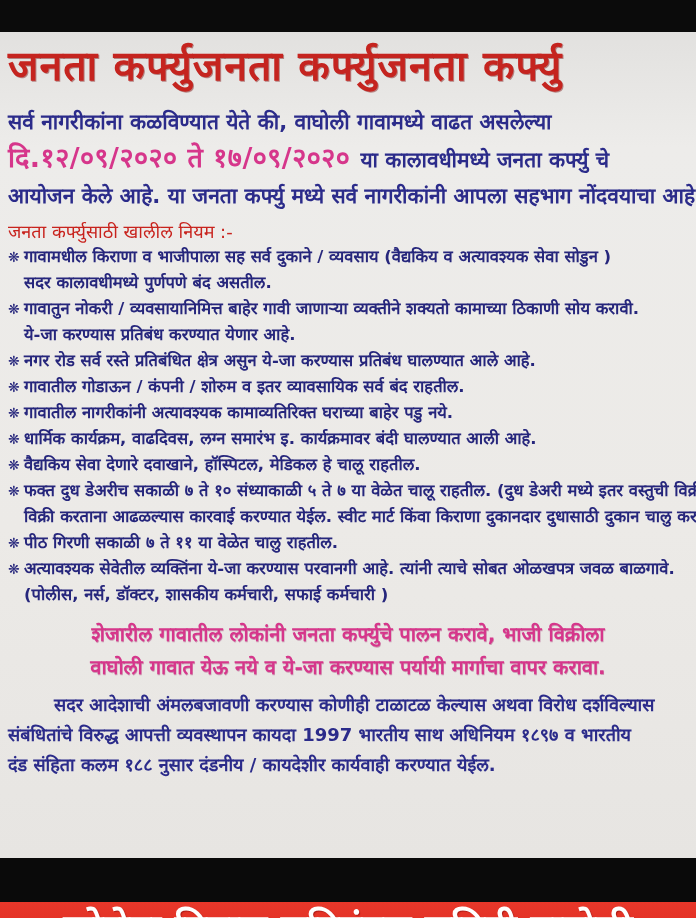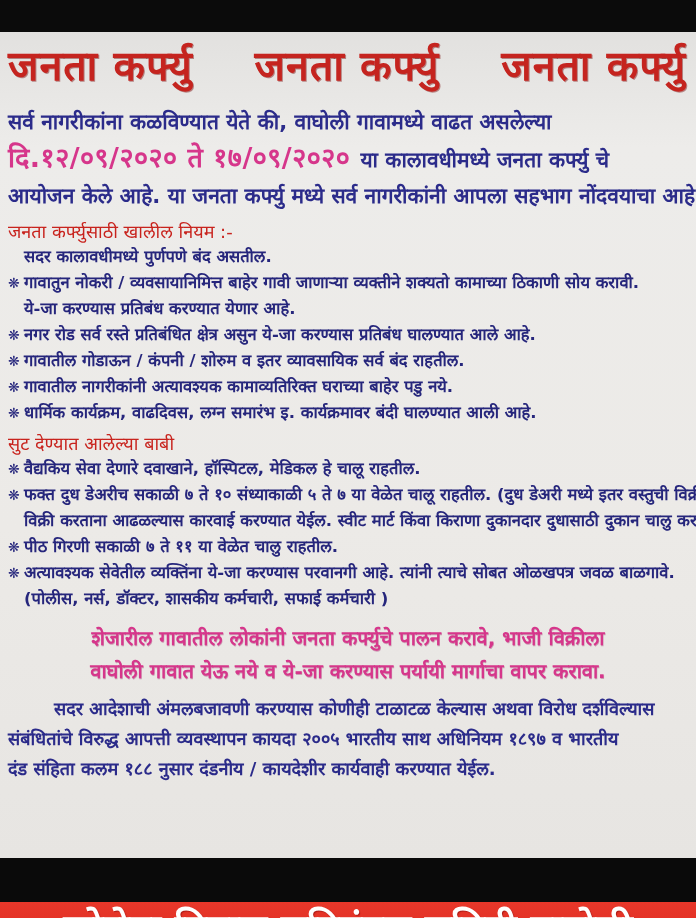--- a/index.html
+++ b/index.html
@@ -28,21 +28,20 @@
   .paper {
     height: 826px;
     background: linear-gradient(180deg, #e2e1df 0%, #edecea 14%, #eceae7 60%, #e7e5e2 100%);
     padding: 2px 8px 0 8px;
     overflow: hidden;
   }
 
   
   .header-row {
     display: flex;
-    justify-content: space-between;
     align-items: baseline;
     padding: 2px 2px 0 0;
     height: 66px;
     color: #c5241f;
     font-size: 41px;
     font-weight: bold;
     letter-spacing: 1px;
     text-shadow: 1px 1px 0 rgba(120,10,10,.45);
     white-space: nowrap;
   }
@@ -147,20 +146,23 @@
     <div class="intro">
       <div class="intro-line">सर्व नागरीकांना कळविण्यात येते की, वाघोली गावामध्ये वाढत असलेल्या</div>
       <div class="intro-line">
         <span class="date-highlight">दि.१२/०९/२०२० ते १७/०९/२०२०</span><span>या कालावधीमध्ये जनता कर्फ्यु चे</span>
       </div>
       <div class="intro-line">आयोजन केले आहे. या जनता कर्फ्यु मध्ये सर्व नागरीकांनी आपला सहभाग नोंदवयाचा आहे.</div>
     </div>
 
     <div class="section-heading">जनता कर्फ्युसाठी खालील नियम :-</div>
 
+    <div class="rule-line">
+      <span class="bullet">❋</span><span>गावामधील किराणा व भाजीपाला सह सर्व दुकाने / व्यवसाय (वैद्यकिय व अत्यावश्यक सेवा सोडुन )</span>
+    </div>
     <div class="rule-line cont">
       <span>सदर कालावधीमध्ये पुर्णपणे बंद असतील.</span>
     </div>
     <div class="rule-line">
       <span class="bullet">❋</span><span>गावातुन नोकरी / व्यवसायानिमित्त बाहेर गावी जाणाऱ्या व्यक्तीने  शक्यतो कामाच्या ठिकाणी सोय करावी.</span>
     </div>
     <div class="rule-line cont">
       <span>ये-जा करण्यास प्रतिबंध करण्यात येणार आहे.</span>
     </div>
     <div class="rule-line">
@@ -169,21 +171,20 @@
     <div class="rule-line">
       <span class="bullet">❋</span><span>गावातील गोडाऊन / कंपनी / शोरुम व इतर व्यावसायिक सर्व बंद राहतील.</span>
     </div>
     <div class="rule-line">
       <span class="bullet">❋</span><span>गावातील नागरीकांनी अत्यावश्यक कामाव्यतिरिक्त घराच्या बाहेर पडु नये.</span>
     </div>
     <div class="rule-line">
       <span class="bullet">❋</span><span>धार्मिक कार्यक्रम, वाढदिवस, लग्न समारंभ इ. कार्यक्रमावर बंदी घालण्यात आली आहे.</span>
     </div>
 
-    <div class="section-heading">सुट देण्यात आलेल्या बाबी</div>
 
     <div class="rule-line">
       <span class="bullet">❋</span><span>वैद्यकिय सेवा देणारे दवाखाने, हॉस्पिटल, मेडिकल हे चालू राहतील.</span>
     </div>
     <div class="rule-line">
       <span class="bullet">❋</span><span>फक्त दुध डेअरीच सकाळी ७ ते १० संध्याकाळी ५ ते ७ या वेळेत चालू राहतील. (दुध डेअरी मध्ये इतर वस्तुची विक्री करु नये.</span>
     </div>
     <div class="rule-line cont">
       <span>विक्री करताना आढळल्यास कारवाई करण्यात येईल. स्वीट मार्ट किंवा किराणा दुकानदार दुधासाठी दुकान चालु करु नये )</span>
     </div>
@@ -197,21 +198,21 @@
       <span>(पोलीस, नर्स, डॉक्टर, शासकीय कर्मचारी, सफाई कर्मचारी )</span>
     </div>
 
     <div class="appeal">
       <div>शेजारील गावातील लोकांनी जनता कर्फ्युचे पालन करावे, भाजी विक्रीला</div>
       <div>वाघोली गावात येऊ नये व ये-जा करण्यास पर्यायी मार्गाचा वापर करावा.</div>
     </div>
 
     <div class="warning">
       <div class="warning-line first">सदर आदेशाची अंमलबजावणी करण्यास कोणीही टाळाटळ केल्यास अथवा विरोध दर्शविल्यास</div>
-      <div class="warning-line">संबंधितांचे विरुद्ध आपत्ती व्यवस्थापन कायदा २००५ भारतीय साथ अधिनियम १८९७ व भारतीय</div>
+      <div class="warning-line">संबंधितांचे विरुद्ध आपत्ती व्यवस्थापन कायदा 1997 भारतीय साथ अधिनियम १८९७ व भारतीय</div>
       <div class="warning-line">दंड संहिता कलम १८८ नुसार दंडनीय / कायदेशीर कार्यवाही करण्यात येईल.</div>
     </div>
 
   </div>
 
   <div class="footer-banner">
     <span class="committee">कोरोना विषाणु सनियंत्रण समिती,वाघोली</span>
   </div>
 
   <div class="bar-bottom"></div>

